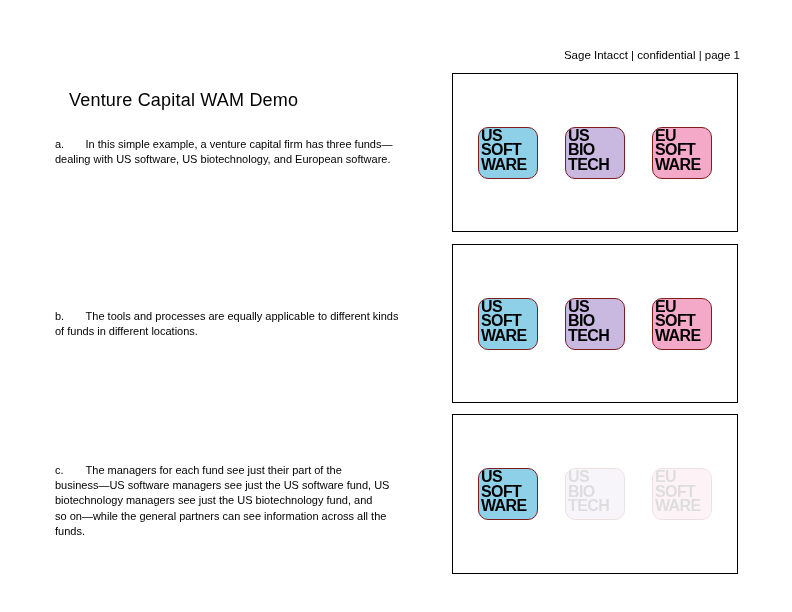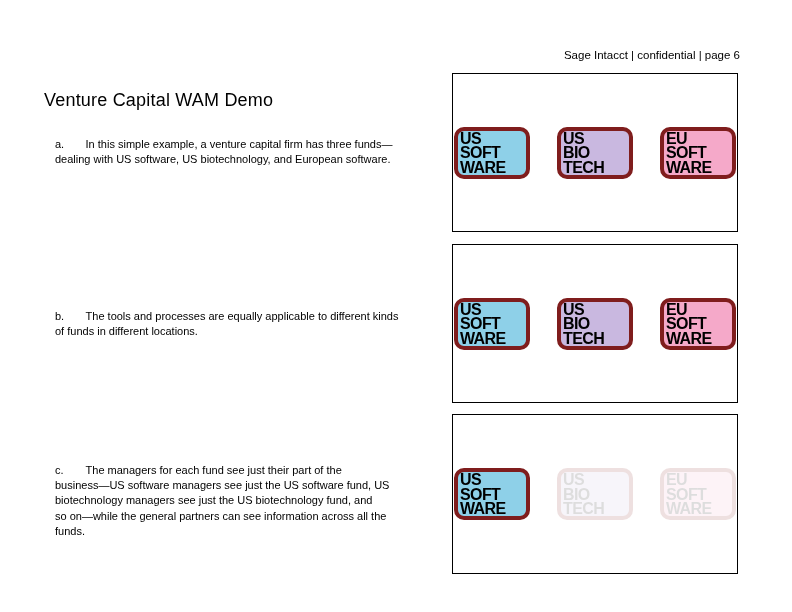--- a/index.html
+++ b/index.html
@@ -1,21 +1,21 @@
 <!DOCTYPE html>
 <html><head>
 <meta charset="utf-8">
 <style>
   html,body{margin:0;padding:0;background:#ffffff;}
   .page{
     position:relative;width:792px;height:612px;background:#ffffff;
     font-family:"Liberation Sans",sans-serif;color:#000;overflow:hidden;
   }
   .title{
-    position:absolute;left:44px;top:42px;
+    position:absolute;left:69px;top:42px;
     font-size:18px;font-weight:400;letter-spacing:.2px;white-space:nowrap;margin-top:48px;
   }
   .meta{
     position:absolute;top:49px;right:52px;
     font-size:11.5px;font-weight:400;white-space:nowrap;
   }
   .para{
     position:absolute;left:55px;width:420px;
     font-size:11px;line-height:15.2px;
     white-space:pre-wrap;tab-size:10;-moz-tab-size:10;
@@ -26,39 +26,39 @@
   .panel{
     position:absolute;left:452px;width:286px;height:159px;
     border:1px solid #000;box-sizing:border-box;
     display:flex;align-items:center;justify-content:center;gap:27px;
     background:#ffffff;
   }
   .panel-1{top:73px}
   .panel-2{top:244px}
   .panel-3{top:414px;height:160px}
   .badge{
-    width:76px;height:52px;box-sizing:border-box;
-    border:4px solid #7f1d1d;border-radius:10px;
+    width:60px;height:52px;box-sizing:border-box;
+    border:1px solid #7f1d1d;border-radius:10px;
     overflow:hidden;flex:0 0 auto;
   }
   .badge .badge-label{
     display:block;
     font-weight:700;font-size:16px;line-height:14.5px;
     letter-spacing:-0.6px;white-space:pre-line;
     padding:1px 0 0 2px;color:#000;
   }
   .ghost{opacity:0.13}
 </style>
 </head>
 <body>
 
 <div class="page">
 
   <h1 class="title">Venture Capital WAM Demo</h1>
-  <div class="meta">Sage Intacct | confidential | page 6</div>
+  <div class="meta">Sage Intacct | confidential | page 1</div>
 
   <p class="para para-b">b.	The tools and processes are equally applicable to different kinds
 of funds in different locations.</p>
   <p class="para para-a">a.	In this simple example, a venture capital firm has three funds—
 dealing with US software, US biotechnology, and European software.</p>
   <p class="para para-c">c.	The managers for each fund see just their part of the
 business—US software managers see just the US software fund, US
 biotechnology managers see just the US biotechnology fund, and
 so on—while the general partners can see information across all the
 funds.</p>

